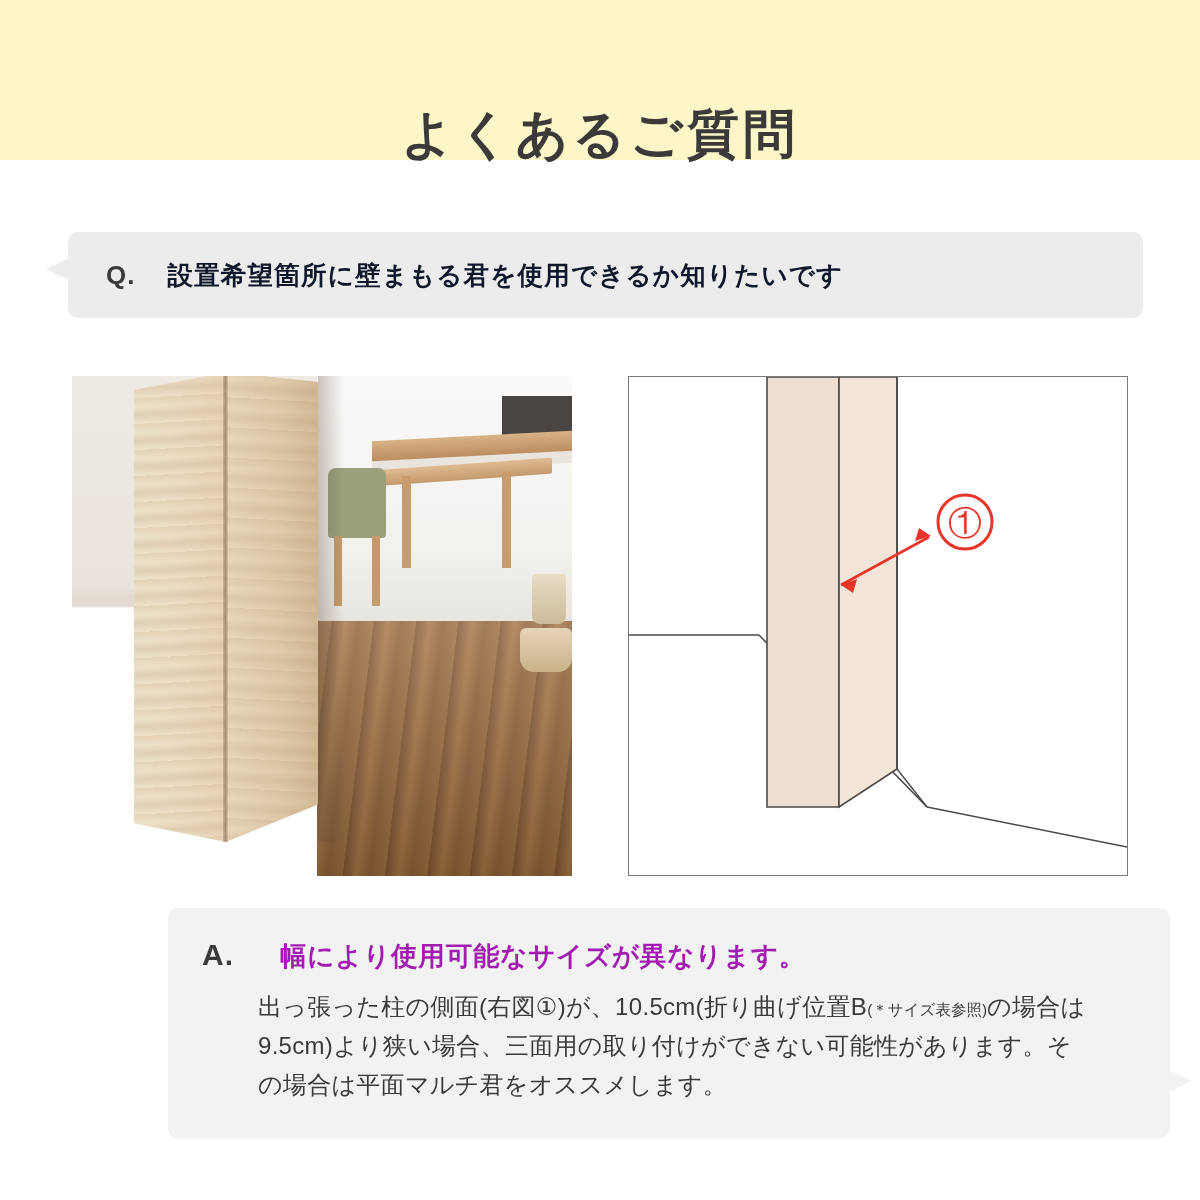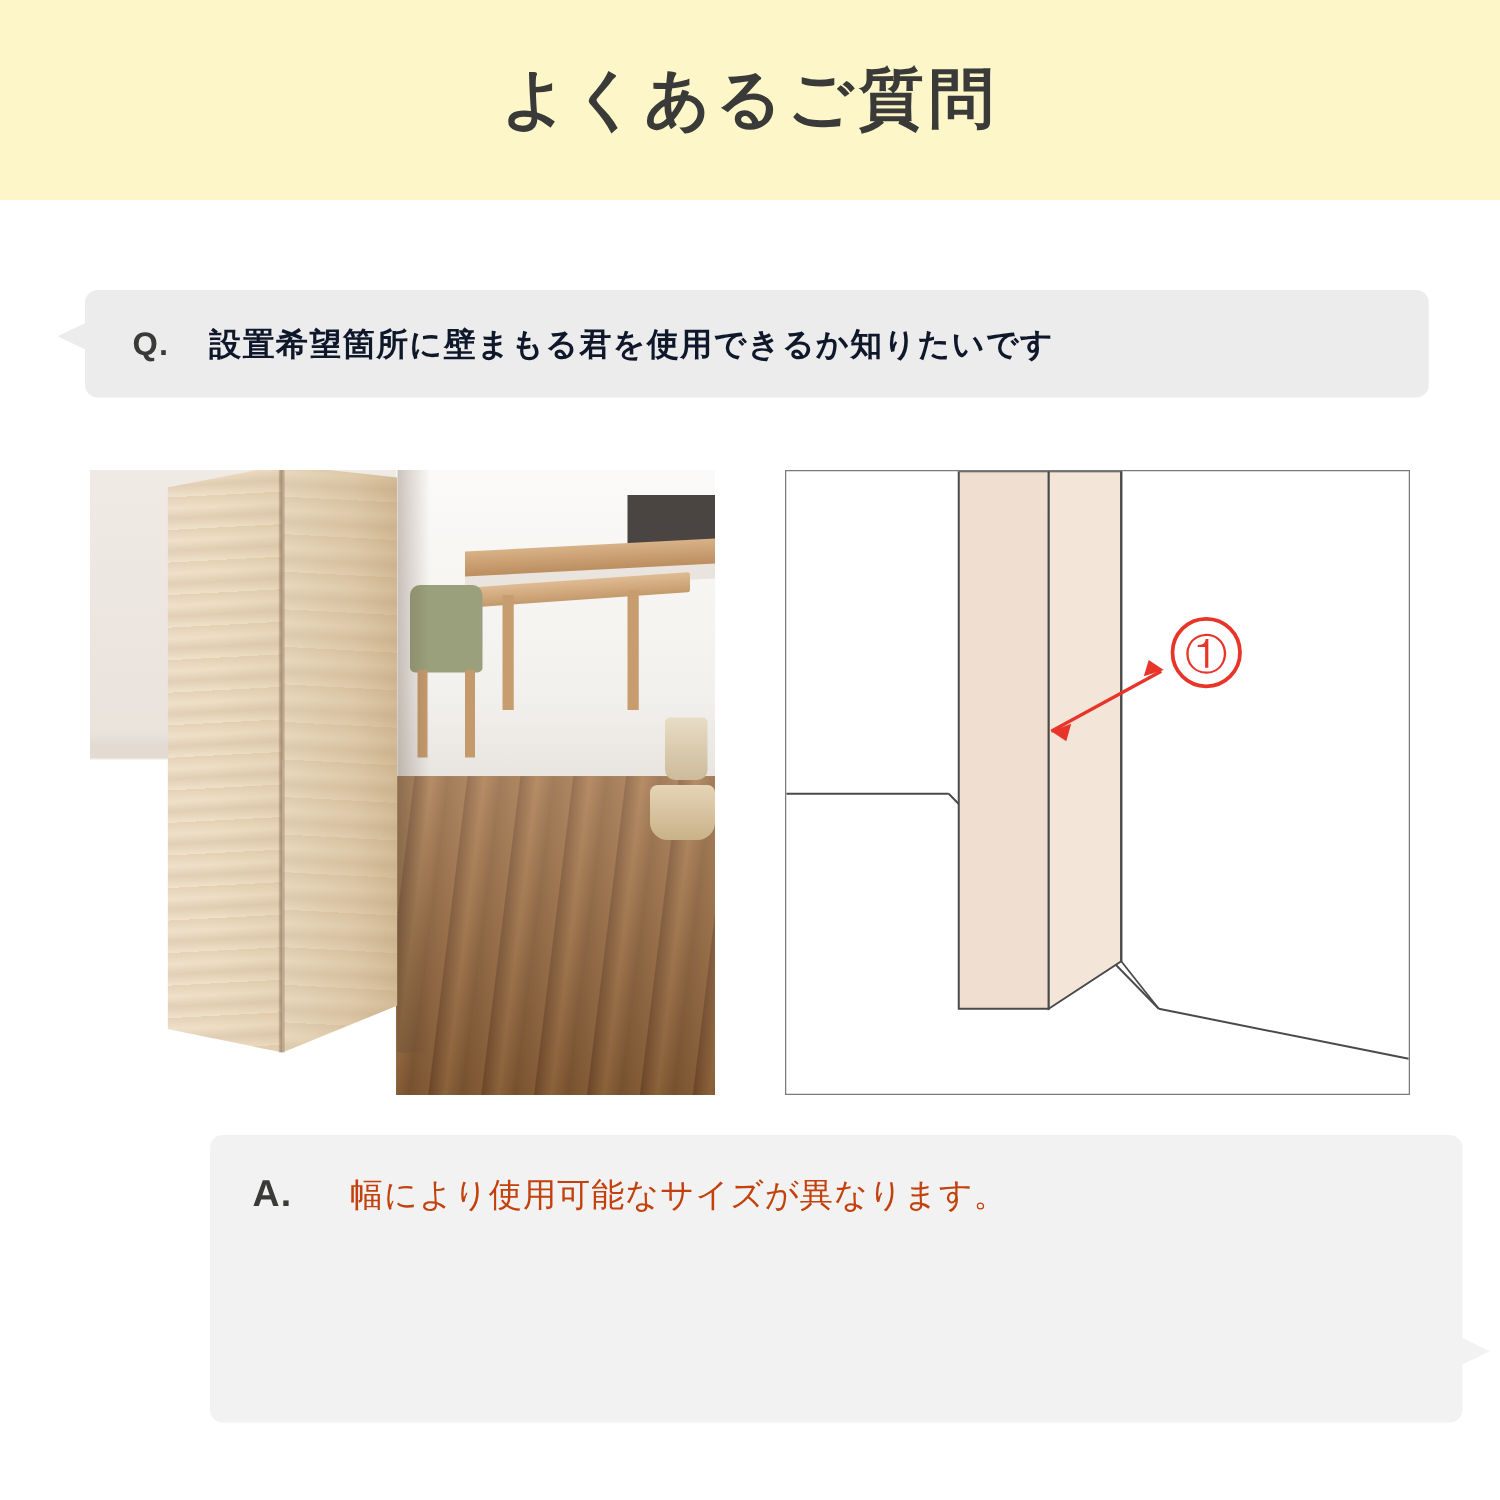--- a/index.html
+++ b/index.html
@@ -14,21 +14,21 @@
     overflow: hidden;
     position: relative;
   }
 
   
   .header-band {
     width: 1200px;
     height: 160px;
     background: #fcf6c8;
     display: flex;
-    align-items: center;
+    align-items: flex-end;
     justify-content: center;
     box-sizing: border-box;
   }
   .header-title {
     font-size: 52px;
     font-weight: 700;
     color: #3a3a38;
     letter-spacing: 4px;
     line-height: 1;
     white-space: nowrap;
@@ -260,22 +260,22 @@
   }
   .a-mark {
     font-size: 30px;
     font-weight: 700;
     color: #3a3a38;
     margin-right: 26px;
     letter-spacing: 1px;
   }
   .a-head-text {
     font-size: 26.5px;
-    font-weight: 400;
-    color: #c2410c;
+    font-weight: 700;
+    color: #a21caf;
     letter-spacing: 0.8px;
     padding-left: 20px;
   }
   .answer-body {
     margin: 14px 0 0 56px;
     font-size: 24px;
     line-height: 1.62;
     color: #3a3a38;
     letter-spacing: 0.3px;
     max-width: 830px;
@@ -352,14 +352,15 @@
   </div>
 </div>
 
 <div class="answer-wrap">
   <div class="answer-bubble">
     <span class="tail-right"></span>
     <div class="answer-head">
       <span class="a-mark">A.</span>
       <span class="a-head-text">幅により使用可能なサイズが異なります。</span>
     </div>
+    <div class="answer-body"><span>出っ張った柱の側面(右図①)が、10.5cm(折り曲げ位置B</span><span class="small">(＊サイズ表参照)</span><span>の場合は 9.5cm)より狭い場合、三面用の取り付けができない可能性があります。その場合は平面マルチ君をオススメします。</span></div>
   </div>
 </div>
 
 </body></html>

